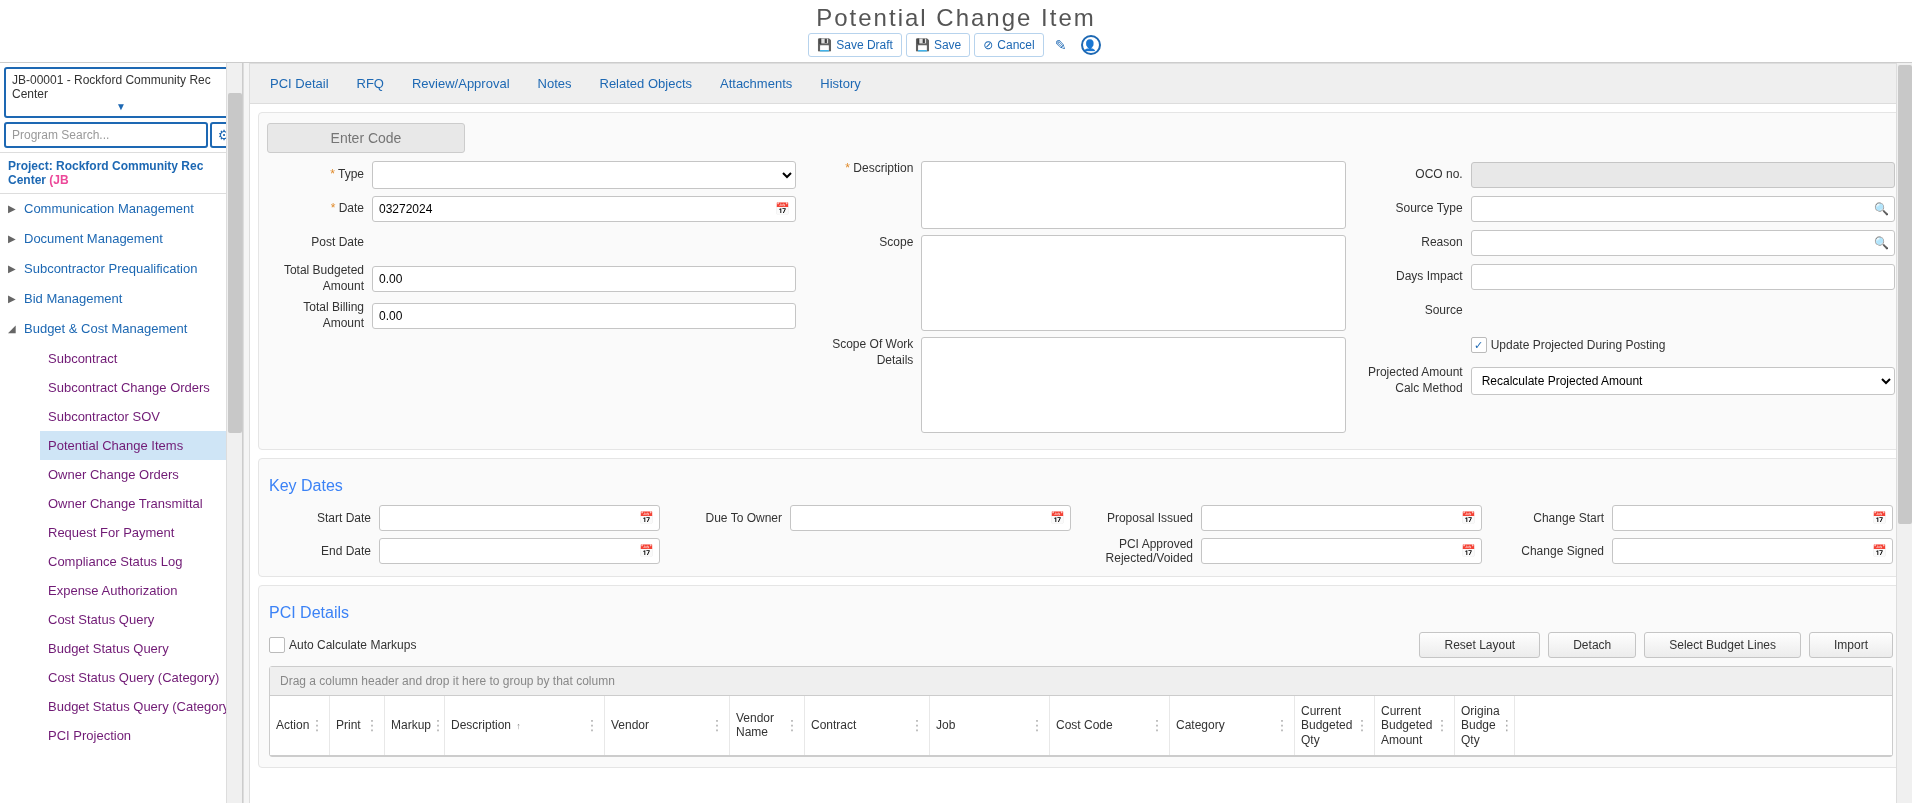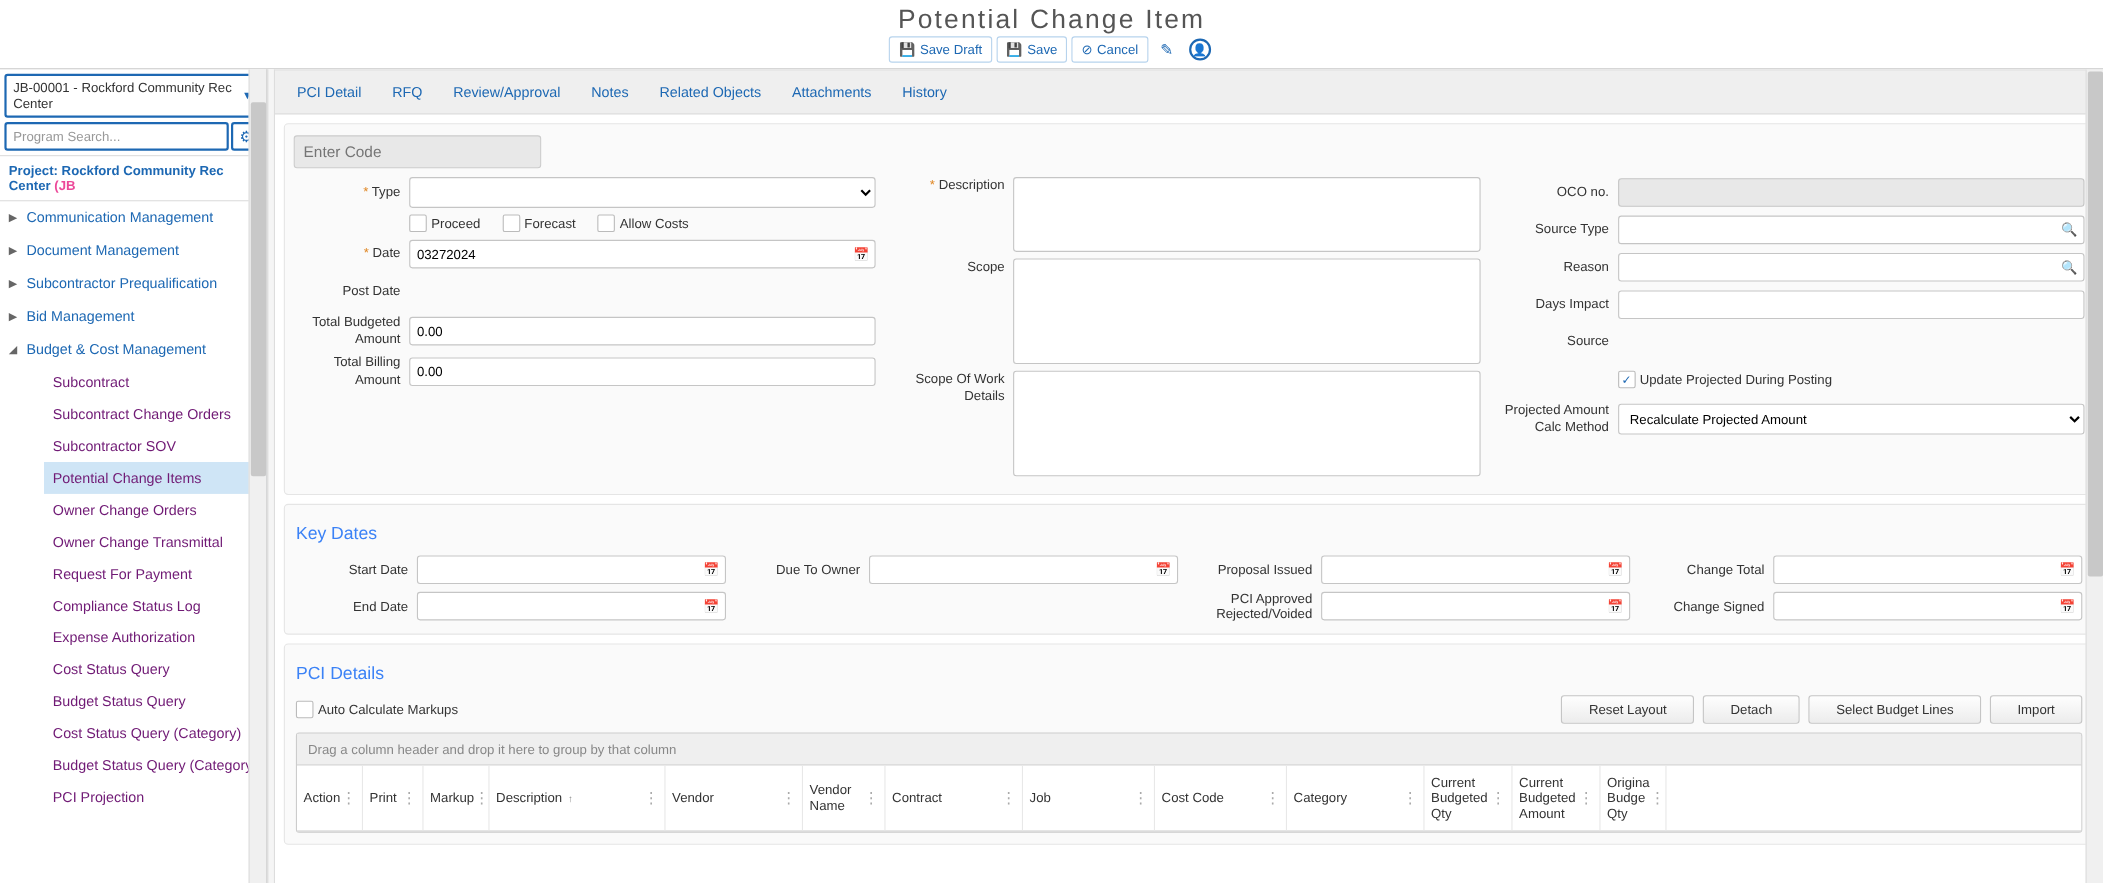--- a/index.html
+++ b/index.html
@@ -8,21 +8,21 @@
 .page-title { font-family: 'Arial Narrow', Arial, sans-serif; font-size: 24px; font-weight: 300; letter-spacing: 2px; color: #555; }
 .title-actions { display: flex; gap: 4px; align-items: center; }
 .action-btn { background: #fff; border: 1px solid #b7d3ed; border-radius: 3px; padding: 4px 8px; color: #1d68b3; font-size: 12px; cursor: pointer; display: flex; align-items: center; gap: 4px; }
 .icon-btn { width: 26px; height: 26px; display: flex; align-items: center; justify-content: center; border: none; background: transparent; cursor: pointer; color: #1d68b3; font-size: 14px; }
 .icon-circle { width: 20px; height: 20px; border: 2px solid #1d68b3; border-radius: 50%; display: flex; align-items: center; justify-content: center; color: #1d68b3; font-size: 11px; font-weight: bold; }
 
 .main-layout { display: flex; height: calc(100vh - 38px); }
 .sidebar { width: 243px; border-right: 1px solid #ccc; overflow-y: auto; flex-shrink: 0; position: relative; }
 .sidebar-scroll { height: 100%; overflow-y: auto; }
 .project-select-wrap { padding: 4px; }
-.project-select { width: 100%; border: 2px solid #1d68b3; border-radius: 3px; padding: 4px 6px; font-size: 12px; color: #333; background: #fff; cursor: pointer; display:flex; justify-content:space-between; align-items:center;}
+.project-select { width: 100%; border: 2px solid #1d68b3; border-radius: 3px; padding: 4px 6px; font-size: 12px; color: #333; background: #fff; cursor: pointer; display:flex; justify-content:space-between; align-items:center;flex-direction:column;}
 .project-select .caret { color: #1d68b3; font-size: 10px; }
 .search-row { display: flex; padding: 0 4px 4px 4px; gap: 2px; }
 .search-input { flex: 1; border: 2px solid #1d68b3; border-radius: 3px; padding: 4px 6px; font-size: 12px; }
 .search-input::placeholder { color: #999; }
 .gear-btn { width: 28px; border: 2px solid #1d68b3; border-radius: 3px; background: #fff; color: #1d68b3; cursor: pointer; font-size: 14px; display:flex;align-items:center;justify-content:center;}
 .project-link { padding: 6px 8px; border-top: 1px solid #ddd; border-bottom: 1px solid #ddd; }
 .project-link a { color: #1d68b3; font-weight: bold; text-decoration: none; font-size: 12px; }
 .project-link .suffix { color: #ec4899; font-weight: bold; }
 
 .tree-item { display: flex; align-items: center; padding: 7px 8px; cursor: pointer; color: #1d68b3; font-size: 13px; border-bottom: 1px solid transparent;}
@@ -31,21 +31,21 @@
 .tree-sub { padding-left: 40px; display: block; }
 .tree-sub .sub-item { padding: 7px 8px; cursor: pointer; color: #701a75; font-size: 13px; }
 .tree-sub .sub-item.active { background: #cfe5f6; }
 .splitter { width: 7px; background: #f5f5f5; border-left:1px solid #ddd; border-right:1px solid #ddd; cursor: col-resize; flex-shrink:0;}
 
 .content { flex: 1; overflow-y: auto; background: #fff; position:relative;}
 .tabs-bar { display: flex; gap: 28px; padding: 10px 20px; background: #efefef; border-bottom: 1px solid #ddd; border-top: 1px solid #ddd;}
 .tab { color: #1d68b3; font-size: 13px; cursor: pointer; padding: 2px 0; }
 
 .form-panel { background: #fafafa; border: 1px solid #e5e5e5; border-radius: 4px; margin: 8px; padding: 10px 8px; }
-.code-input { width: 225px; padding: 6px 8px; border: 1px solid #ccc; border-radius: 3px; background: #e8e8e8; color: #888; font-size: 14px; margin-bottom:8px;}
+.code-input { width: 198px; padding: 6px 8px; border: 1px solid #ccc; border-radius: 3px; background: #e8e8e8; color: #888; font-size: 14px; margin-bottom:8px;text-align:center;}
 .form-cols { display: flex; gap: 20px; }
 .form-col { flex: 1; }
 .form-row { display: flex; align-items: center; margin-bottom: 6px; min-height: 28px; }
 .form-row.align-top { align-items: flex-start; }
 .form-label { width: 105px; text-align: right; padding-right: 8px; font-size: 12px; color: #333; flex-shrink: 0; line-height:1.3;}
 .form-label .req { color: #e08a2a; }
 .form-field { flex: 1; display:flex; align-items:center; gap: 10px;}
 .form-field input[type=text], .form-field select, .form-field textarea { width: 100%; border: 1px solid #c5c5c5; border-radius: 3px; padding: 5px 6px; font-size: 12px; background:#fff;}
 .form-field textarea { resize: none; }
 .form-field.readonly-val { color:#333; font-size:12px; min-height:26px;}
@@ -179,34 +179,20 @@
     <div class="form-panel">
       <input class="code-input" type="text" placeholder="Enter Code" style="">
       <div class="form-cols">
         <div class="form-col">
           <div class="form-row">
               <div class="form-label"><span class="req">*</span> <span>Type</span></div>
               <div class="form-field">
                 <select><option></option></select>
               </div>
             </div>
-          <div class="chk-row">
-            <label class="chk">
-                <span class="box"></span>
-                <span>Proceed</span>
-              </label>
-            <label class="chk">
-                <span class="box"></span>
-                <span>Forecast</span>
-              </label>
-            <label class="chk">
-                <span class="box"></span>
-                <span>Allow Costs</span>
-              </label>
-          </div>
           <div class="form-row">
               <div class="form-label"><span class="req">*</span> <span>Date</span></div>
               <div class="form-field input-with-icon">
                 <input type="text" value="03272024" style="">
                 <span class="inp-icon">📅</span>
               </div>
             </div>
           <div class="form-row">
               <div class="form-label">Post Date</div>
               <div class="form-field readonly-val"></div>
@@ -312,21 +298,21 @@
             </div>
           </div>
         <div class="kd-row">
             <div class="kd-label">Proposal Issued</div>
             <div class="form-field input-with-icon" style="flex:1">
               <input type="text" style="">
               <span class="inp-icon">📅</span>
             </div>
           </div>
         <div class="kd-row">
-            <div class="kd-label">Change Total</div>
+            <div class="kd-label">Change Start</div>
             <div class="form-field input-with-icon" style="flex:1">
               <input type="text" style="">
               <span class="inp-icon">📅</span>
             </div>
           </div>
         <div class="kd-row">
             <div class="kd-label">End Date</div>
             <div class="form-field input-with-icon" style="flex:1">
               <input type="text" style="">
               <span class="inp-icon">📅</span>

